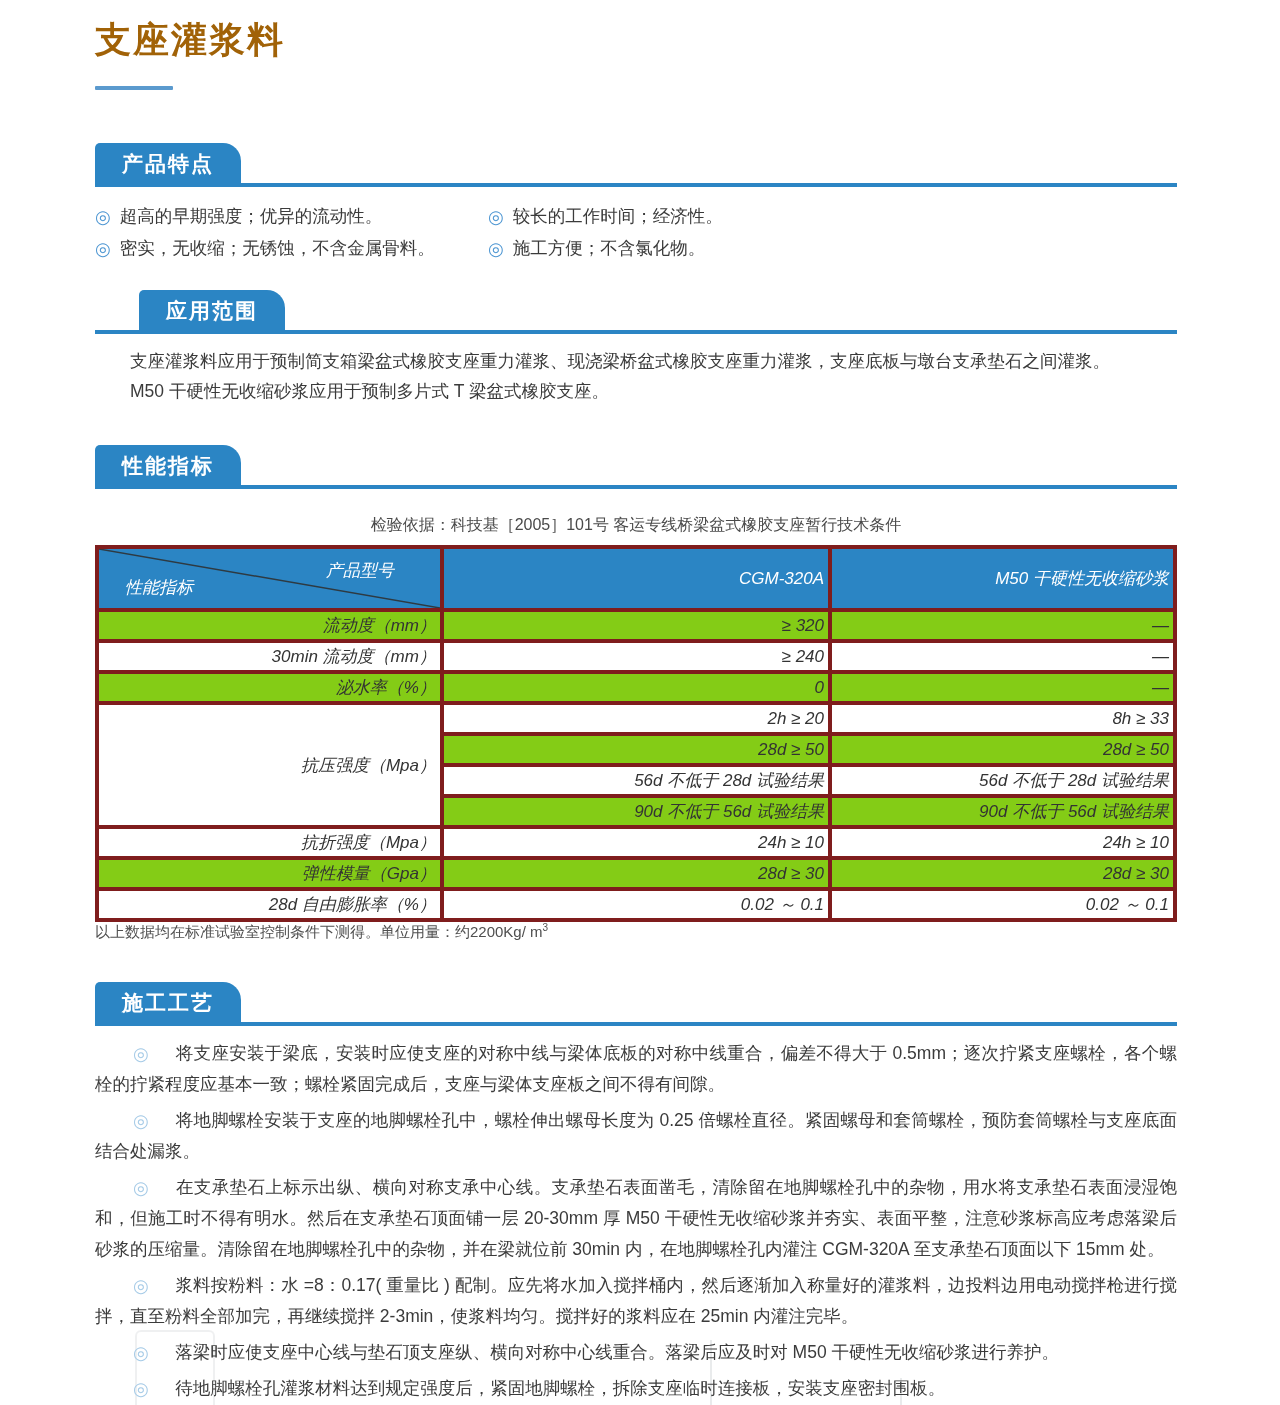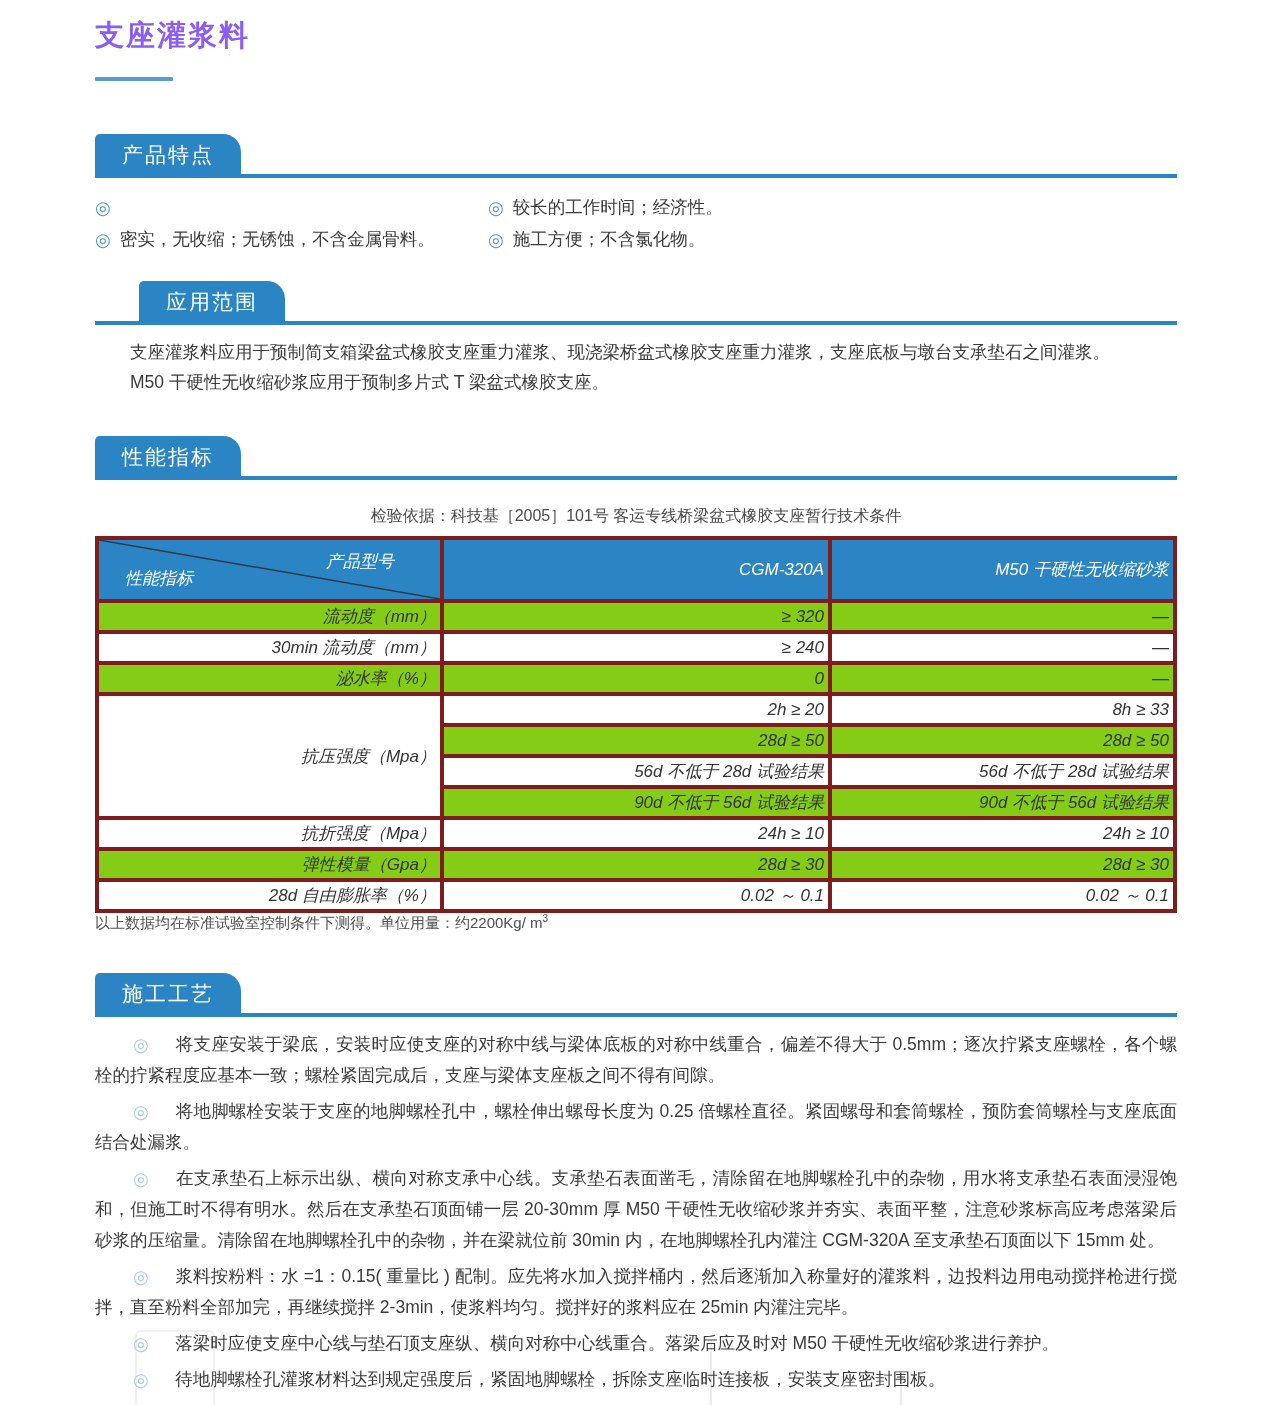--- a/index.html
+++ b/index.html
@@ -7,29 +7,29 @@
   body {
     width: 1280px; height: 1405px;
     font-family: "Liberation Sans", "DejaVu Sans", sans-serif;
     color: #3b3b3b;
     position: relative;
     overflow: hidden;
   }
   .content { padding: 16px 103px 0 95px; position: relative; z-index: 2; }
 
   
-  .page-title { color: #8b5cf6; font-size: 29px; font-weight: bold; letter-spacing: 2px; }
+  .page-title { color: #a16207; font-size: 36px; font-weight: bold; letter-spacing: 2px; }
   .title-underline { width: 78px; height: 4px; background: #5b9ace; margin-top: 21px; border-radius: 1px; }
 
   
   .sec-head { border-bottom: 4px solid #2b85c4; line-height: 0; }
   .sec-tab {
     display: inline-block;
     background: #2b85c4; color: #ffffff;
-    font-size: 21px; font-weight: normal; letter-spacing: 2px;
+    font-size: 21px; font-weight: bold; letter-spacing: 2px;
     line-height: 1; padding: 10px 27px 9px 27px;
     border-radius: 5px 18px 0 0;
   }
   .mt-features { margin-top: 53px; }
   .mt-application { margin-top: 26px; padding-left: 44px; }
   .mt-performance { margin-top: 39px; }
   .mt-construction { margin-top: 40px; }
 
   
   .features-grid {
@@ -104,20 +104,21 @@
   <div class="page-title">支座灌浆料</div>
   <div class="title-underline"></div>
 
   <div class="sec-head mt-features">
     <span class="sec-tab">产品特点</span>
   </div>
   <div class="features-grid">
     <div class="feature-col">
       <div class="bullet-item">
         <span class="ring ring-strong">◎</span>
+        <span>超高的早期强度；优异的流动性。</span>
       </div>
       <div class="bullet-item">
         <span class="ring ring-strong">◎</span>
         <span>密实，无收缩；无锈蚀，不含金属骨料。</span>
       </div>
     </div>
     <div class="feature-col">
       <div class="bullet-item">
         <span class="ring ring-strong">◎</span>
         <span>较长的工作时间；经济性。</span>
@@ -214,18 +215,18 @@
 
   <div class="perf-footnote"><span>以上数据均在标准试验室控制条件下测得。单位用量：约2200Kg/ m</span><sup>3</sup></div>
 
   <div class="sec-head mt-construction">
     <span class="sec-tab">施工工艺</span>
   </div>
   <div class="cons-paras">
     <p class="cons-para"><span class="ring ring-light">◎</span>　<span>将支座安装于梁底，安装时应使支座的对称中线与梁体底板的对称中线重合，偏差不得大于 0.5mm；逐次拧紧支座螺栓，各个螺栓的拧紧程度应基本一致；螺栓紧固完成后，支座与梁体支座板之间不得有间隙。</span></p>
     <p class="cons-para"><span class="ring ring-light">◎</span>　<span>将地脚螺栓安装于支座的地脚螺栓孔中，螺栓伸出螺母长度为 0.25 倍螺栓直径。紧固螺母和套筒螺栓，预防套筒螺栓与支座底面结合处漏浆。</span></p>
     <p class="cons-para"><span class="ring ring-light">◎</span>　<span>在支承垫石上标示出纵、横向对称支承中心线。支承垫石表面凿毛，清除留在地脚螺栓孔中的杂物，用水将支承垫石表面浸湿饱和，但施工时不得有明水。然后在支承垫石顶面铺一层 20-30mm 厚 M50 干硬性无收缩砂浆并夯实、表面平整，注意砂浆标高应考虑落梁后砂浆的压缩量。清除留在地脚螺栓孔中的杂物，并在梁就位前 30min 内，在地脚螺栓孔内灌注 CGM-320A 至支承垫石顶面以下 15mm 处。</span></p>
-    <p class="cons-para"><span class="ring ring-light">◎</span>　<span>浆料按粉料：水 =1：0.15( 重量比 ) 配制。应先将水加入搅拌桶内，然后逐渐加入称量好的灌浆料，边投料边用电动搅拌枪进行搅拌，直至粉料全部加完，再继续搅拌 2-3min，使浆料均匀。搅拌好的浆料应在 25min 内灌注完毕。</span></p>
+    <p class="cons-para"><span class="ring ring-light">◎</span>　<span>浆料按粉料：水 =8：0.17( 重量比 ) 配制。应先将水加入搅拌桶内，然后逐渐加入称量好的灌浆料，边投料边用电动搅拌枪进行搅拌，直至粉料全部加完，再继续搅拌 2-3min，使浆料均匀。搅拌好的浆料应在 25min 内灌注完毕。</span></p>
     <p class="cons-para"><span class="ring ring-light">◎</span>　<span>落梁时应使支座中心线与垫石顶支座纵、横向对称中心线重合。落梁后应及时对 M50 干硬性无收缩砂浆进行养护。</span></p>
     <p class="cons-para"><span class="ring ring-light">◎</span>　<span>待地脚螺栓孔灌浆材料达到规定强度后，紧固地脚螺栓，拆除支座临时连接板，安装支座密封围板。</span></p>
   </div>
 
 </div>
 
 </body></html>

